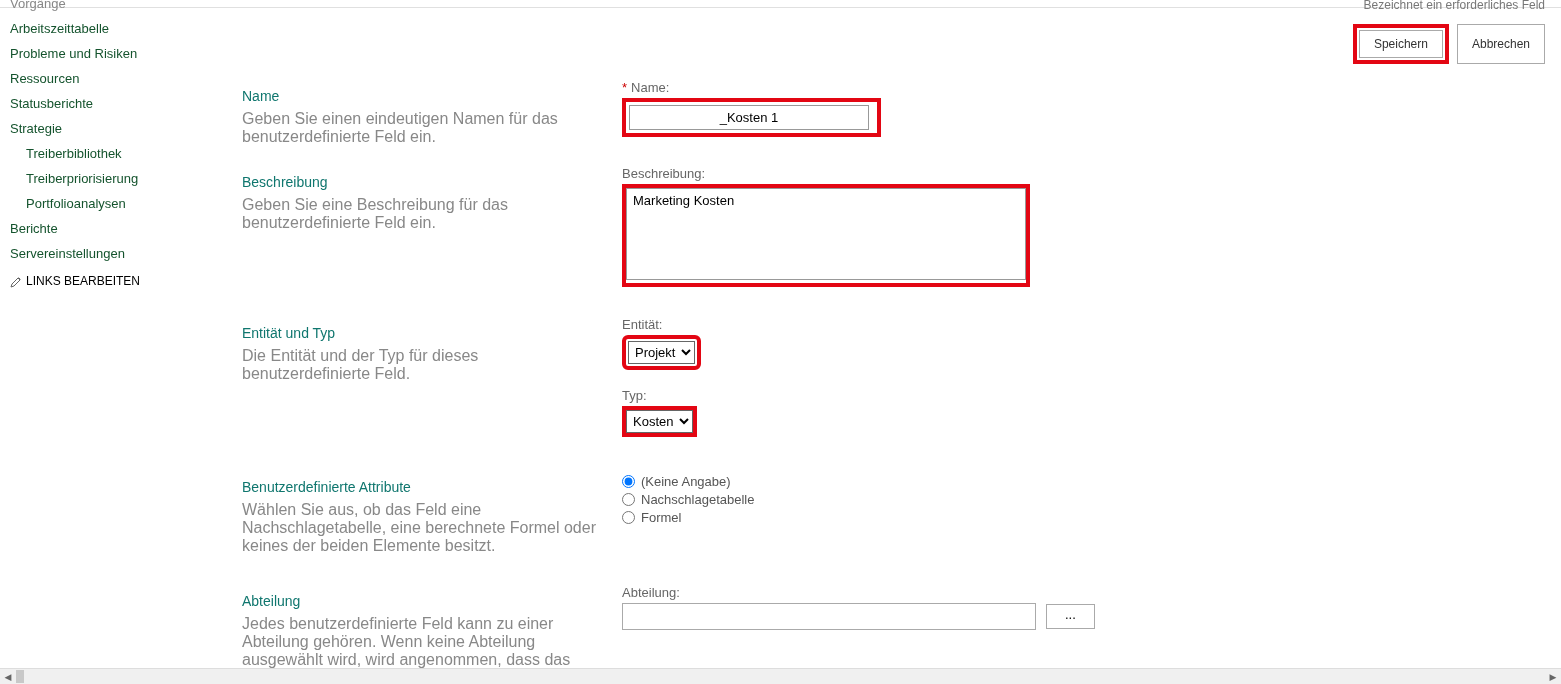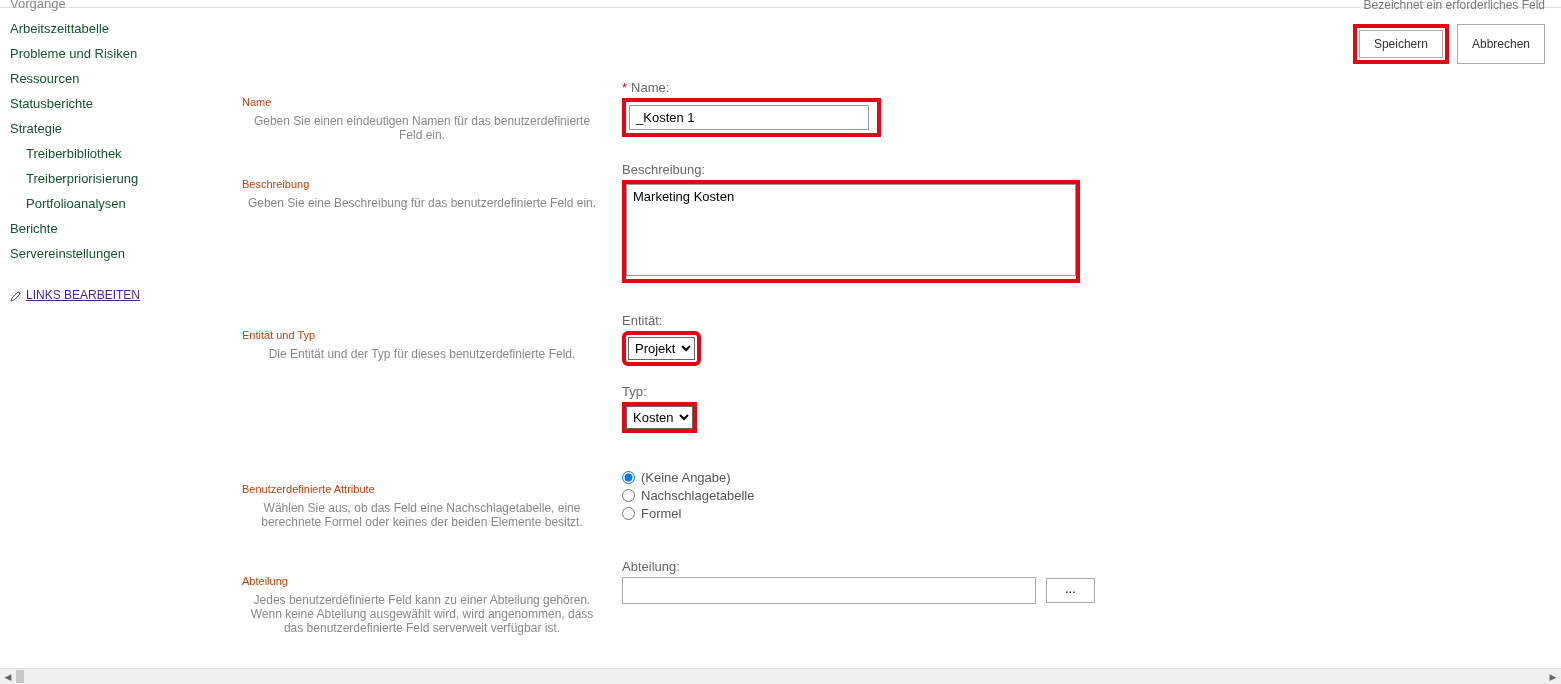--- a/index.html
+++ b/index.html
@@ -39,25 +39,24 @@
   }
   .sidebar-item.cut {
     padding-top: 0;
     margin-top: -4px;
     color: #888;
   }
   .sidebar-sub {
     padding-left: 18px;
   }
   .edit-links {
-    margin-top: 18px;
+    margin-top: 4px;
     padding: 4px 2px;
-    color: #4c1d95;
+    color: #000000;
     font-size: 12px;
-    text-decoration: underline;
   }
   .edit-links svg {
     vertical-align: middle;
     margin-right: 4px;
   }
   .top-right {
     position: absolute;
     top: 0;
     right: 16px;
     text-align: right;
@@ -94,51 +93,51 @@
   }
   .section {
     display: flex;
     margin-bottom: 20px;
   }
   .section-left {
     width: 380px;
     padding-right: 20px;
   }
   .section-left h4 {
-    margin: 16px 0 6px 0;
+    margin: 8px 0 6px 0;
     font-weight: normal;
-    font-size: 11px;
-    color: #c2410c;
+    font-size: 14px;
+    color: #0f766e;
   }
   .section-left p {
     margin: 0;
-    font-size: 12px;
+    font-size: 16px;
     color: #888;
-    text-align: center;
   }
   .section-right {
     flex: 1;
   }
   .field-lbl {
     font-size: 13px;
     color: #666;
     margin-bottom: 3px;
     margin-top: 10px;
   }
   .field-lbl:first-child { margin-top: 0; }
   .req-star { color: #c00; margin-right: 4px; }
   .txt-input {
     width: 240px;
     padding: 4px 6px;
     font-family: inherit;
     font-size: 13px;
     border: 1px solid #999;
+    text-align: center;
   }
   .txt-area {
-    width: 450px;
+    width: 400px;
     height: 92px;
     padding: 4px 6px;
     font-family: inherit;
     font-size: 13px;
     border: 1px solid #999;
     resize: none;
   }
   .sel {
     font-family: inherit;
     font-size: 13px;

